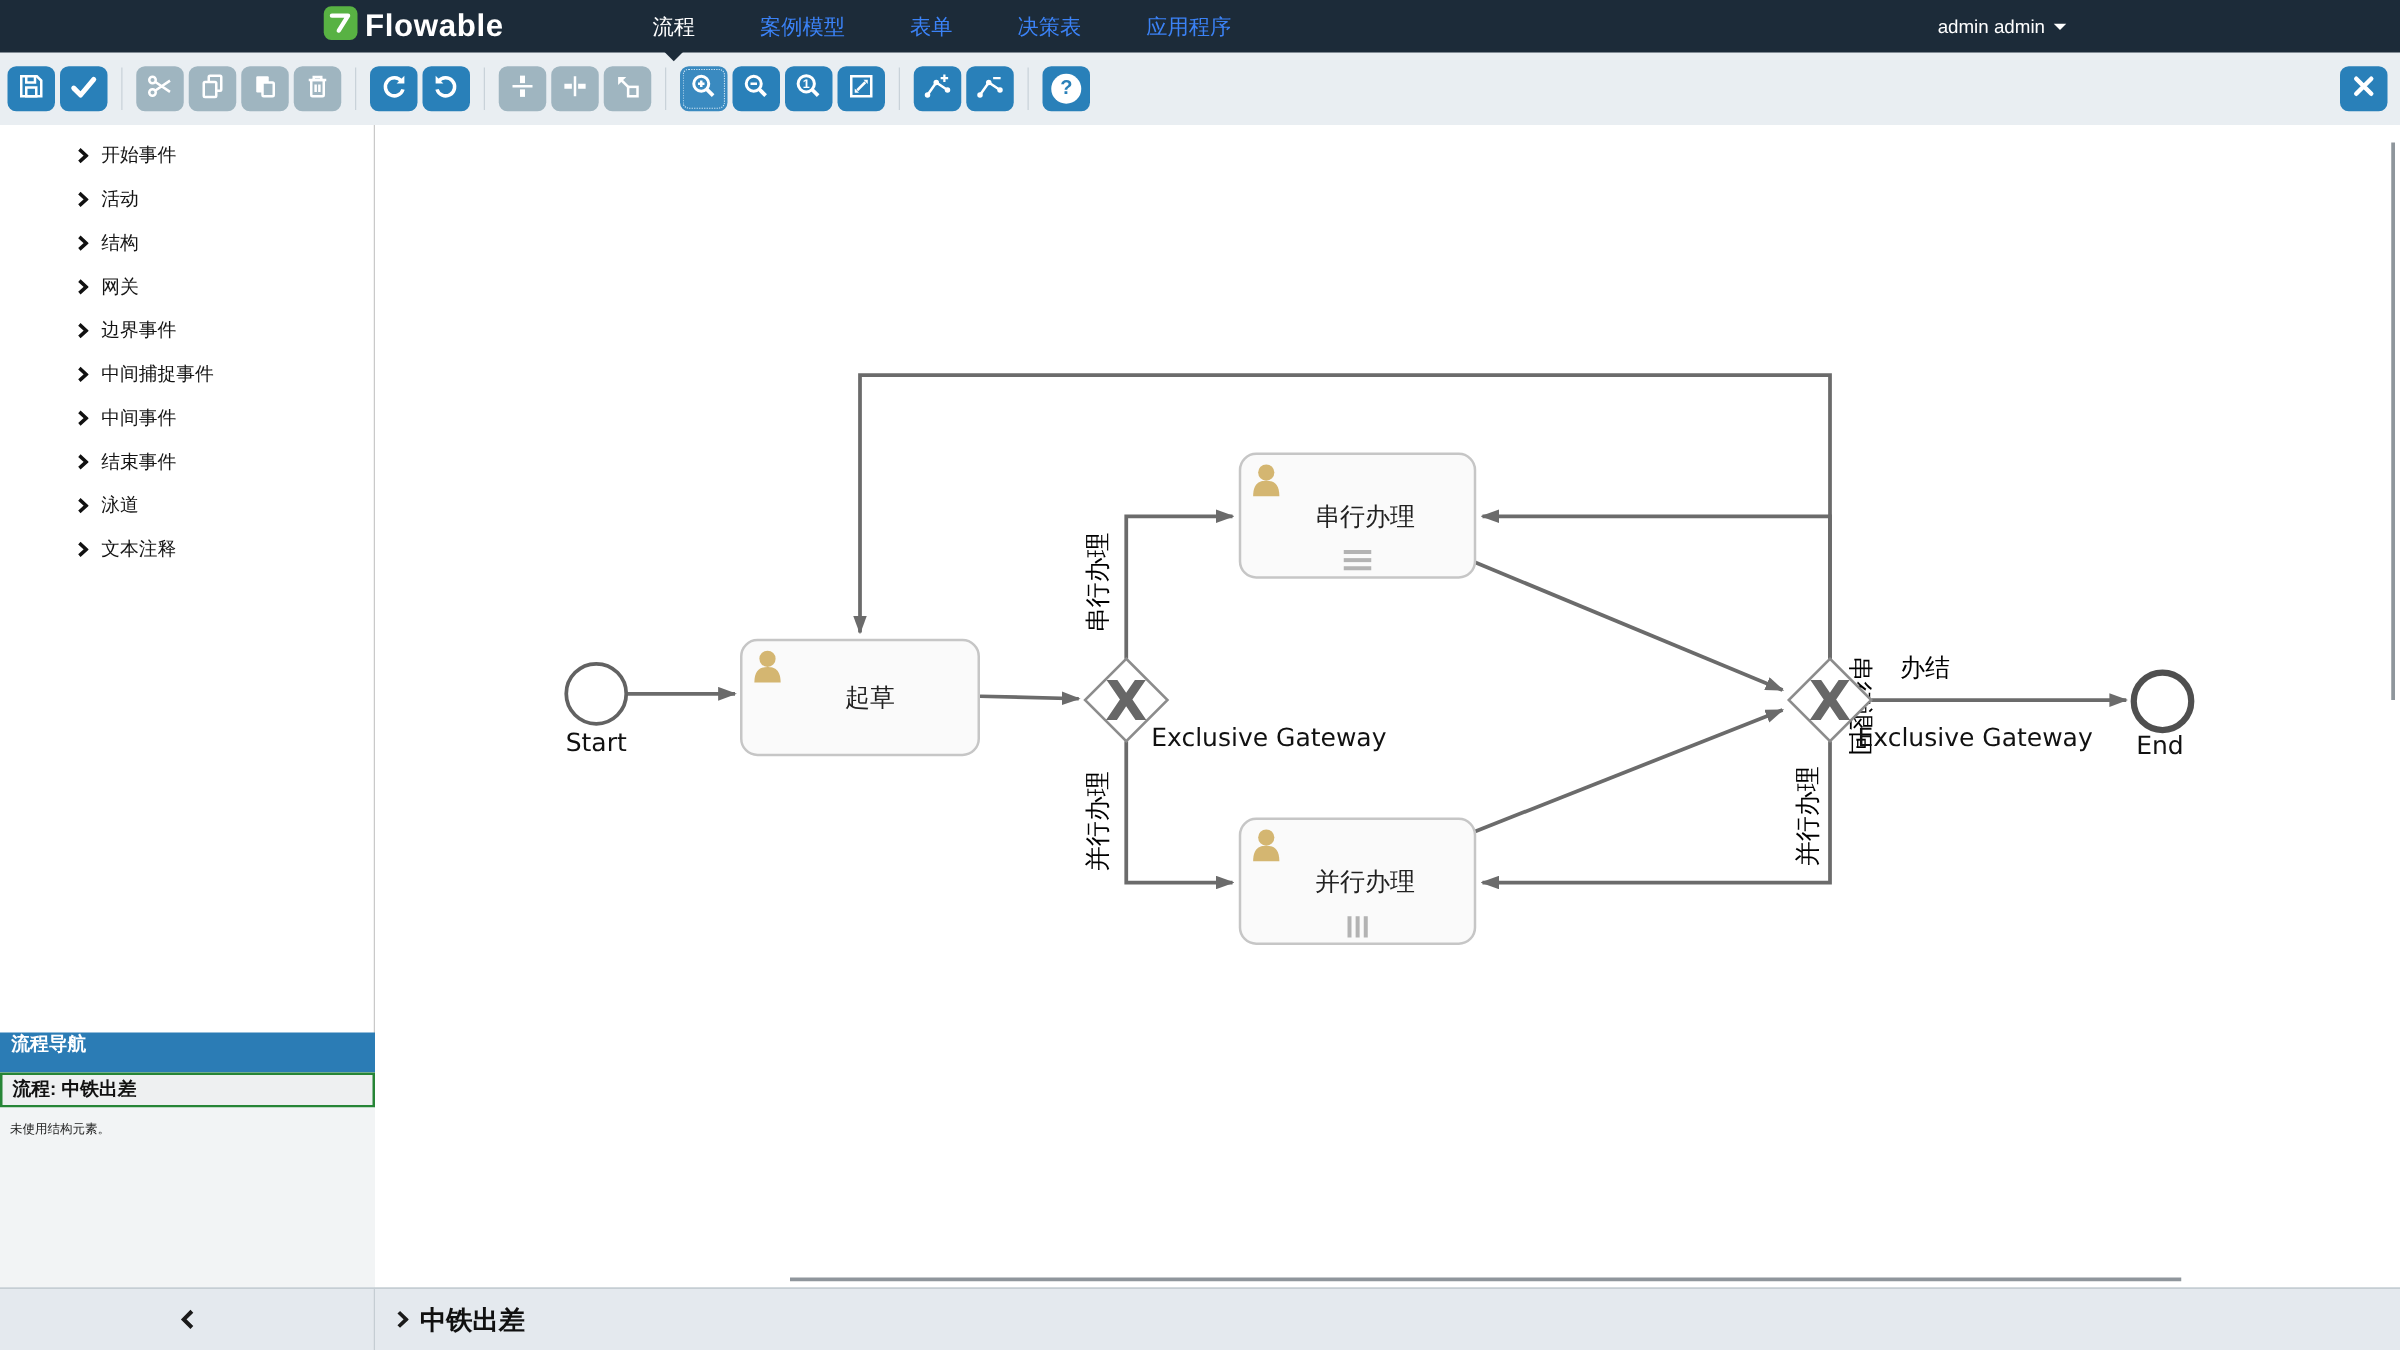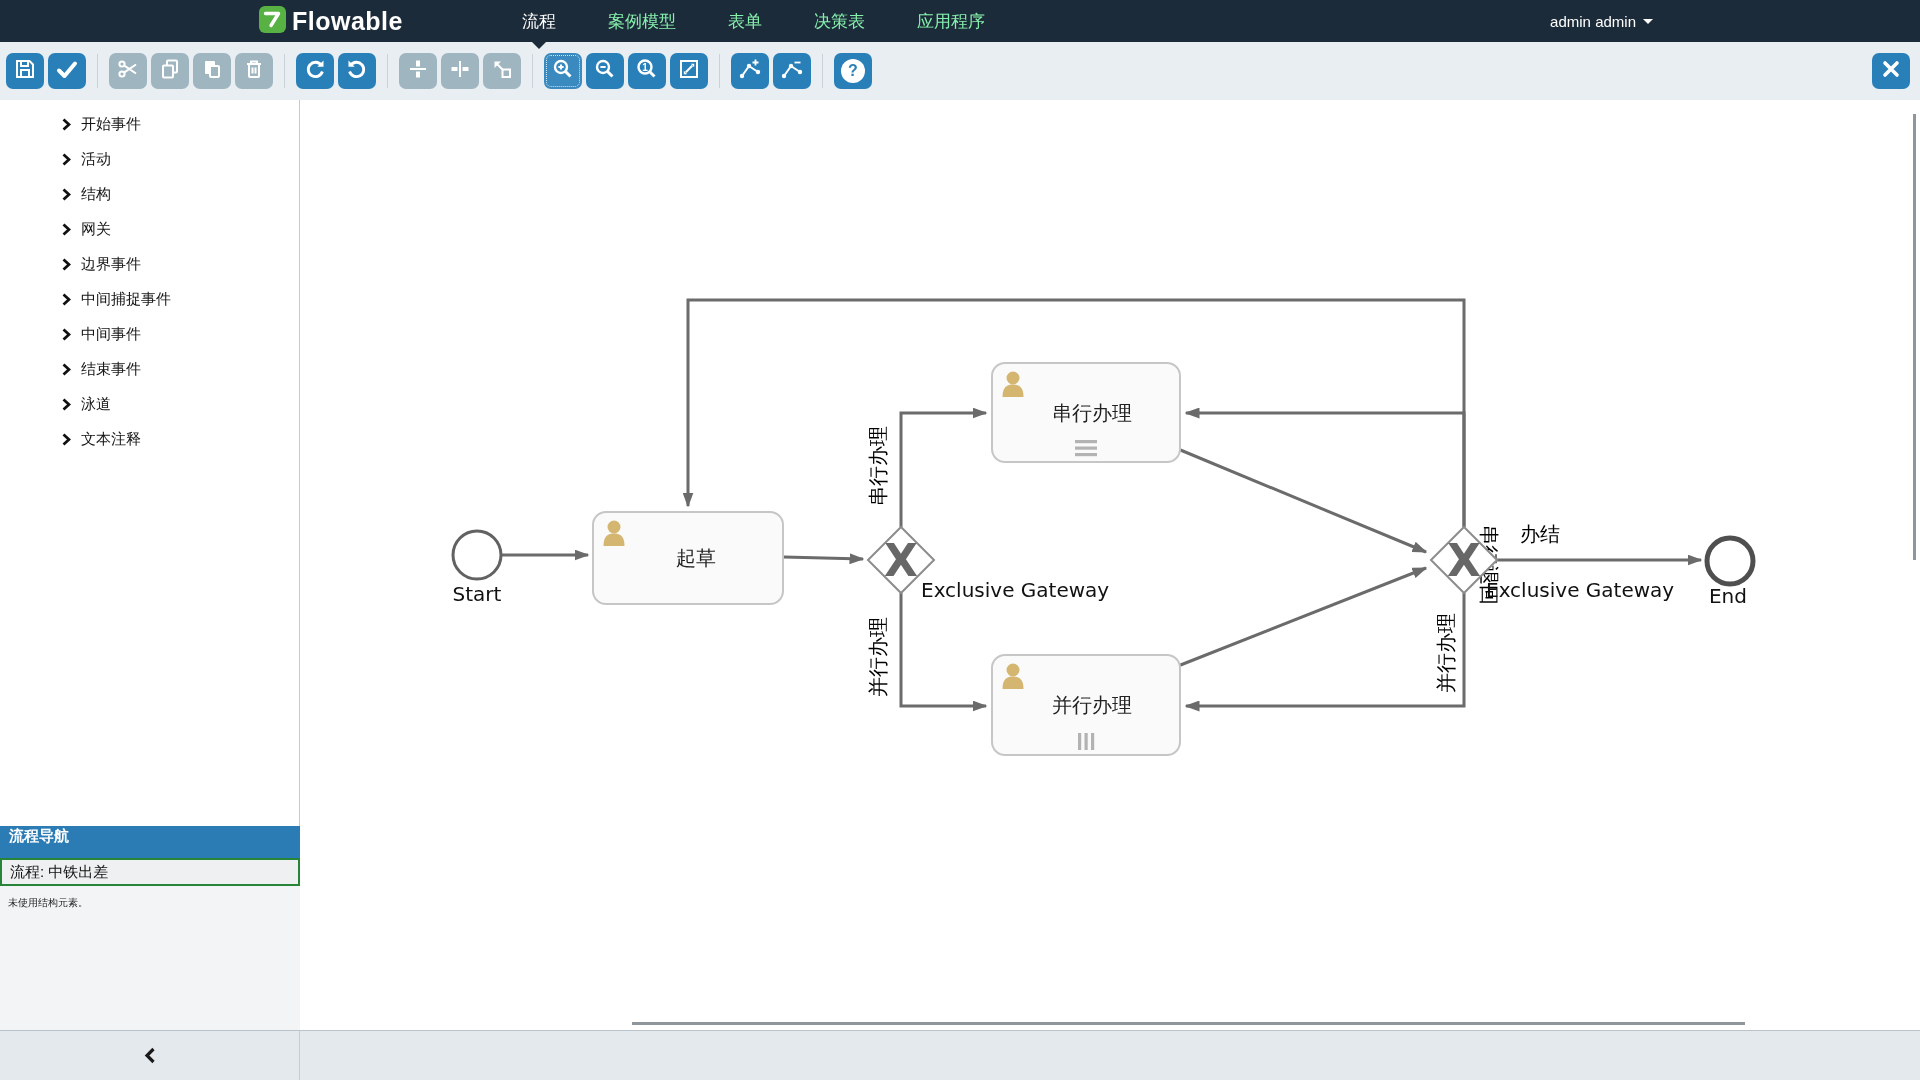--- a/index.html
+++ b/index.html
@@ -6,21 +6,21 @@
   html,body { margin:0; padding:0; }
   body {
     width:1920px; height:1080px; position:relative; overflow:hidden;
     font-family:"Liberation Sans", sans-serif; background:#e9eef2;
   }
   
   .navbar { position:absolute; left:0; top:0; width:1920px; height:42px; background:#1c2b39; z-index:20; }
   .brand { position:absolute; left:258px; top:0; height:42px; display:flex; align-items:center; gap:5px; }
   .brand-text { color:#fff; font-size:25px; font-weight:bold; letter-spacing:0.5px; }
   .nav-items { position:absolute; left:522px; top:0; height:42px; display:flex; align-items:center; gap:52px; }
-  .nav-item { color:#86efac; font-size:17px; cursor:pointer; position:relative; white-space:nowrap; }
+  .nav-item { color:#3b82f6; font-size:17px; cursor:pointer; position:relative; white-space:nowrap; }
   .nav-item.active { color:#ffffff; }
   .nav-item.active::after {
     content:""; position:absolute; left:50%; margin-left:-8px; top:31px;
     border:8px solid transparent; border-top-color:#1c2b39;
   }
   .user-menu { position:absolute; right:267px; top:0; height:42px; display:flex; align-items:center; gap:7px; color:#fff; font-size:15px; cursor:pointer; }
   .caret-down { width:0; height:0; border:5px solid transparent; border-top-color:#fff; margin-top:5px; }
   
   .toolbar { position:absolute; left:0; top:42px; width:1920px; height:58px; background:#e9eef2; display:flex; align-items:center; padding-left:6px; }
   .tbtn { width:38px; height:36px; border-radius:7px; background:#2980b9; display:flex; align-items:center; justify-content:center; margin-right:4px; cursor:pointer; flex:none; }
@@ -28,21 +28,21 @@
   .tbtn.focused { background:#3a8ac0; outline:1px dotted #cfe6f5; outline-offset:-3px; }
   .tsep { width:1px; height:34px; background:#c9d2d9; margin:0 11px 0 7px; flex:none; }
   .help-circle { width:24px; height:24px; border-radius:50%; background:#fff; display:flex; align-items:center; justify-content:center; color:#2980b9; font-weight:bold; font-size:16px; }
   .close-btn { margin-left:auto; margin-right:10px; }
   
   .sidepanel { position:absolute; left:0; top:100px; width:300px; height:930px; background:#fff; border-right:1px solid #c9c9c9; }
   .palette { padding-top:7px; }
   .palette-item { height:35px; display:flex; align-items:center; padding-left:20px; gap:10px; font-size:15px; color:#141414; cursor:pointer;margin-left:42px; }
   .navigator { position:absolute; left:0; bottom:0; width:300px; }
   .nav-header { height:32px; line-height:20px; background:#2b7cb5; color:#fff; font-weight:bold; font-size:15px; padding-left:9px; }
-  .nav-current { height:28px; line-height:24px; background:#eef0f1; border:2px solid #268536; font-weight:normal; font-size:15px; color:#111; padding-left:8px; }
+  .nav-current { height:28px; line-height:24px; background:#eef0f1; border:2px solid #268536; font-weight:bold; font-size:15px; color:#111; padding-left:8px; }
   .nav-notes { height:144px; background:#f2f4f5; font-size:10px; color:#222; padding:10px 8px; }
   
   .canvas { position:absolute; left:300px; top:100px; width:1620px; height:930px; background:#fff; }
   .canvas svg.diagram { position:absolute; left:0; top:0; }
   .vscroll { position:absolute; right:4px; top:14px; width:3px; height:446px; background:#8f969c; }
   .hscroll { position:absolute; left:332px; bottom:5px; width:1113px; height:3px; background:#8f969c; }
   
   .footer { position:absolute; left:0; bottom:0; width:1920px; height:50px; background:#e4e9ee; border-top:1px solid #bac3ca; }
   .footer-left { position:absolute; left:0; top:0; width:300px; height:49px; border-right:1px solid #c5cdd3; display:flex; align-items:center; justify-content:center; cursor:pointer; }
   .footer-main { position:absolute; left:300px; top:0; right:0; height:49px; display:flex; align-items:center; padding-left:17px; gap:9px; }
@@ -380,13 +380,19 @@
   <div class="vscroll"></div>
   <div class="hscroll"></div>
 </div>
 
 <div class="footer">
   <div class="footer-left">
     <svg width="12" height="17" viewBox="0 0 12 17">
         <path d="M9.5 2 L3 8.5 L9.5 15" stroke="#1a1a1a" stroke-width="3.2" fill="none"></path>
       </svg>
   </div>
+  <div class="footer-main">
+    <svg width="10" height="15" viewBox="0 0 10 15">
+        <path d="M2 1.8 L8 7.5 L2 13.2" stroke="#1a1a1a" stroke-width="3" fill="none"></path>
+      </svg>
+    <span class="footer-title">中铁出差</span>
+  </div>
 </div>
 
 </body></html>

